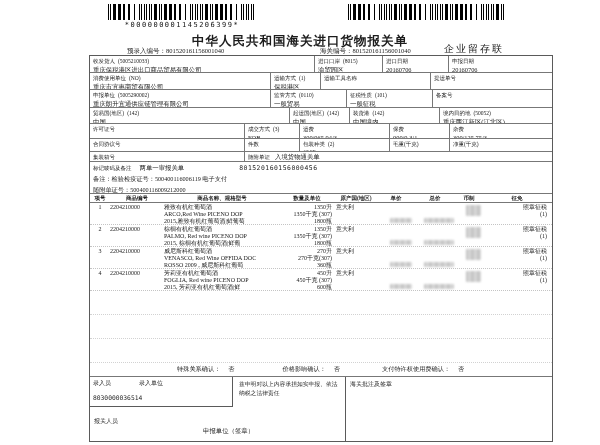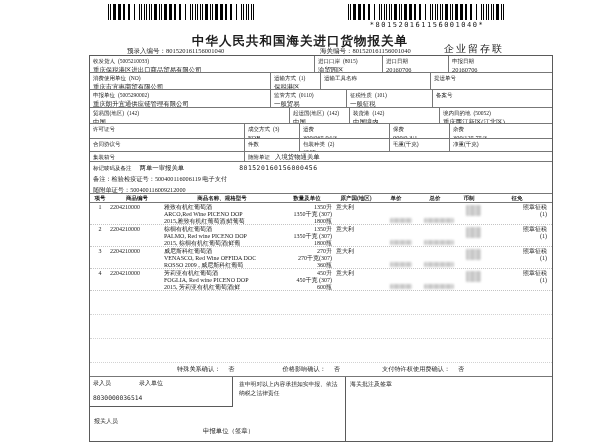--- a/index.html
+++ b/index.html
@@ -91,24 +91,24 @@
   .customs-note { position:absolute; left:255px; top:0; bottom:0; right:0; border-left:1px solid #5a5a5a; padding:3px 4px; }
   .customs-note .lbl { font-size:6px; }
 </style>
 </head>
 <body>
 
 <div class="sheet">
 
   <div class="barcode" id="bc-left">
     <div class="barcode-bars"></div>
+    <div class="barcode-text">*000000001145206399*</div>
   </div>
   <div class="barcode" id="bc-right">
     <div class="barcode-bars"></div>
-    <div class="barcode-text">*801520161156001040*</div>
   </div>
 
   <div class="doc-title">中华人民共和国海关进口货物报关单</div>
   <div class="copy-label">企业留存联</div>
   <div class="no-line">
     <span class="pre"><span>预录入编号：</span><span>801520161156001040</span></span>
     <span class="cus"><span>海关编号：</span><span>801520161156001040</span></span>
   </div>
 
   <div class="form">

